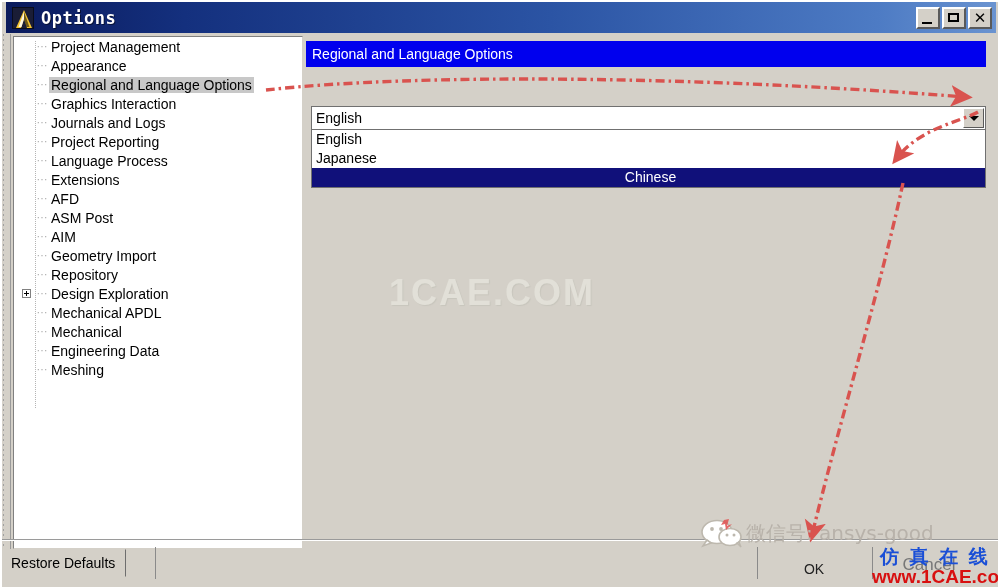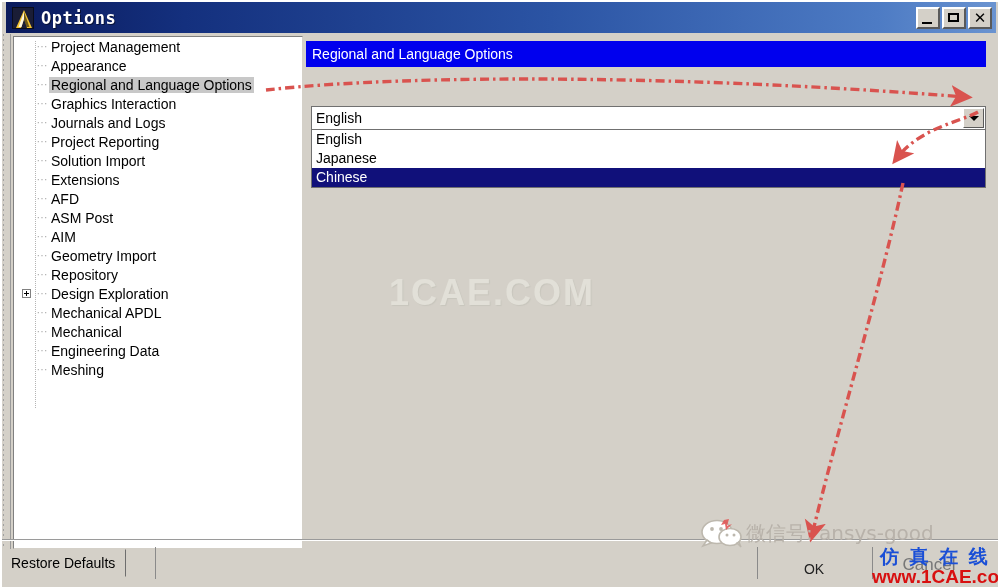--- a/index.html
+++ b/index.html
@@ -280,20 +280,21 @@
     line-height: 19px;
     padding-left: 4px;
     font-family: "Liberation Sans", sans-serif;
     font-size: 14px;
     color: #000;
     white-space: nowrap;
   }
   .combo-item.highlighted {
     background: #10107a;
     color: #ffffff;
+    text-align: center;
   }
 
   
   .watermark-center {
     position: absolute;
     left: 389px; top: 272px;
     font-family: "Liberation Sans", sans-serif;
     font-size: 36px;
     font-weight: bold;
     letter-spacing: 2px;
@@ -495,21 +496,21 @@
             <span class="tree-label">Journals and Logs</span>
           </div>
           <div class="tree-row">
             <span class="tree-plus-slot"></span>
             <span class="tree-dash"></span>
             <span class="tree-label">Project Reporting</span>
           </div>
           <div class="tree-row">
             <span class="tree-plus-slot"></span>
             <span class="tree-dash"></span>
-            <span class="tree-label">Solution Import</span>
+            <span class="tree-label">Language Process</span>
           </div>
           <div class="tree-row">
             <span class="tree-plus-slot"></span>
             <span class="tree-dash"></span>
             <span class="tree-label">Extensions</span>
           </div>
           <div class="tree-row">
             <span class="tree-plus-slot"></span>
             <span class="tree-dash"></span>
             <span class="tree-label">AFD</span>

